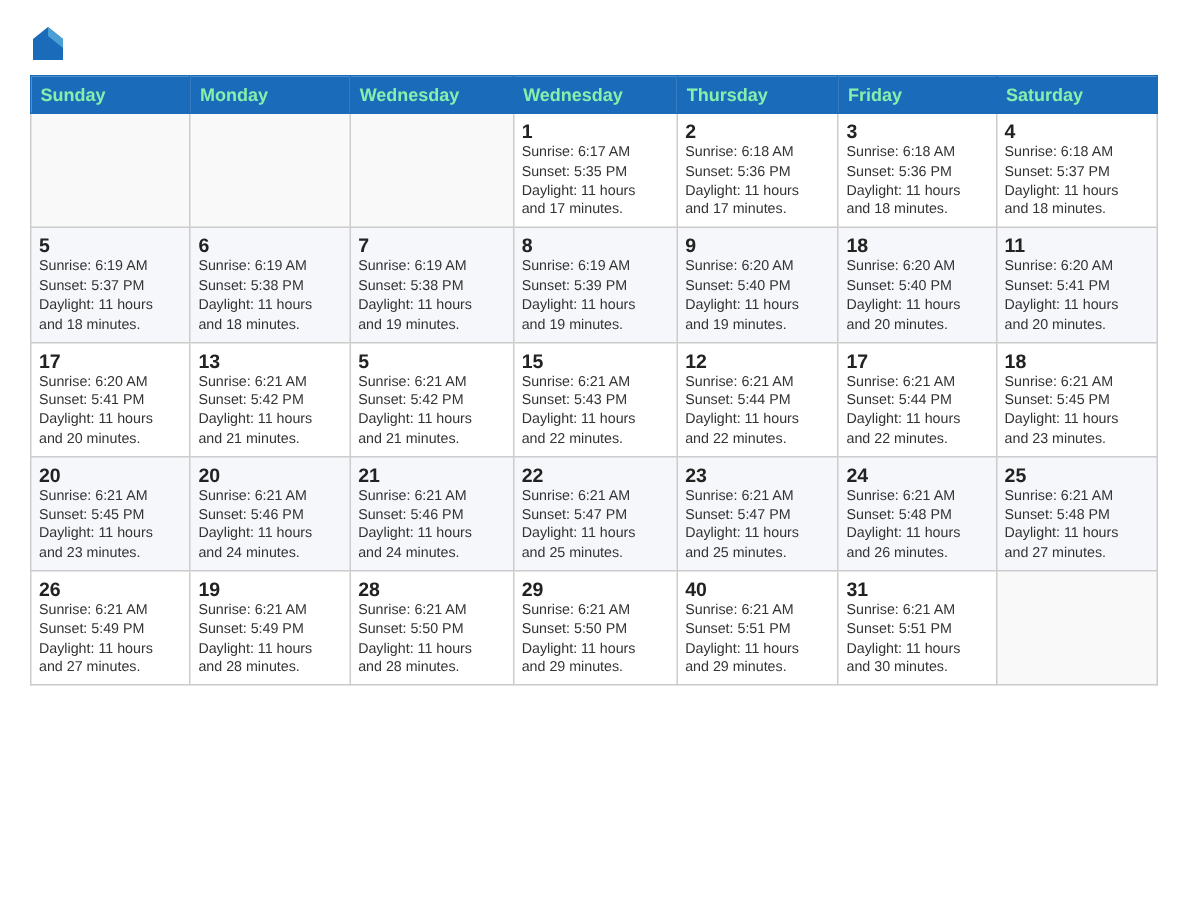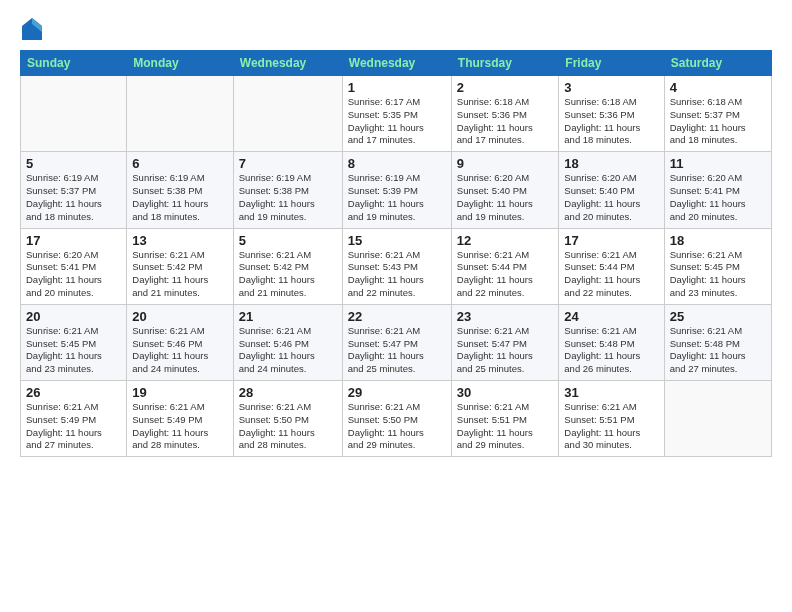--- a/index.html
+++ b/index.html
@@ -342,21 +342,21 @@
 and 28 minutes.</div>
           </td>
           <td>
             <span class="day-num">29</span>
             <div class="day-info" style="white-space: pre-line;">Sunrise: 6:21 AM
 Sunset: 5:50 PM
 Daylight: 11 hours
 and 29 minutes.</div>
           </td>
           <td>
-            <span class="day-num">30</span>
+            <span class="day-num">40</span>
             <div class="day-info" style="white-space: pre-line;">Sunrise: 6:21 AM
 Sunset: 5:51 PM
 Daylight: 11 hours
 and 29 minutes.</div>
           </td>
           <td>
             <span class="day-num">31</span>
             <div class="day-info" style="white-space: pre-line;">Sunrise: 6:21 AM
 Sunset: 5:51 PM
 Daylight: 11 hours

